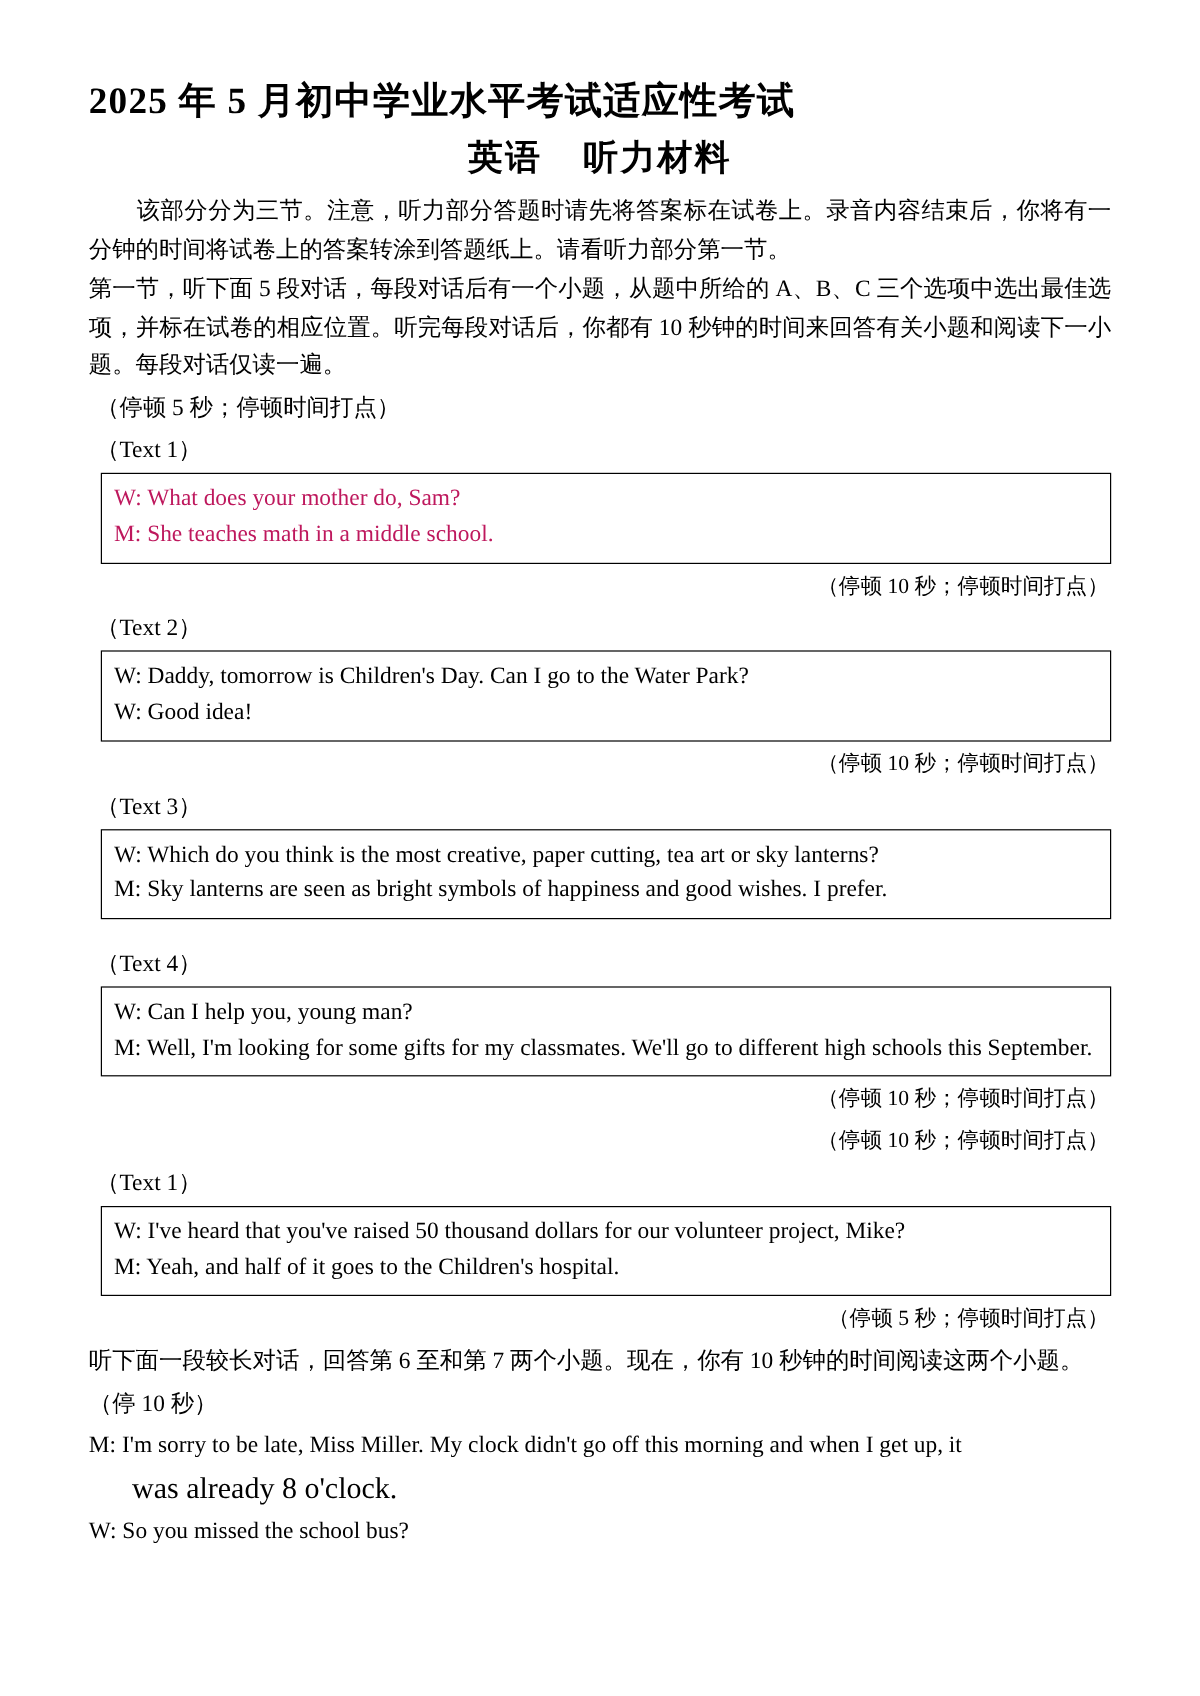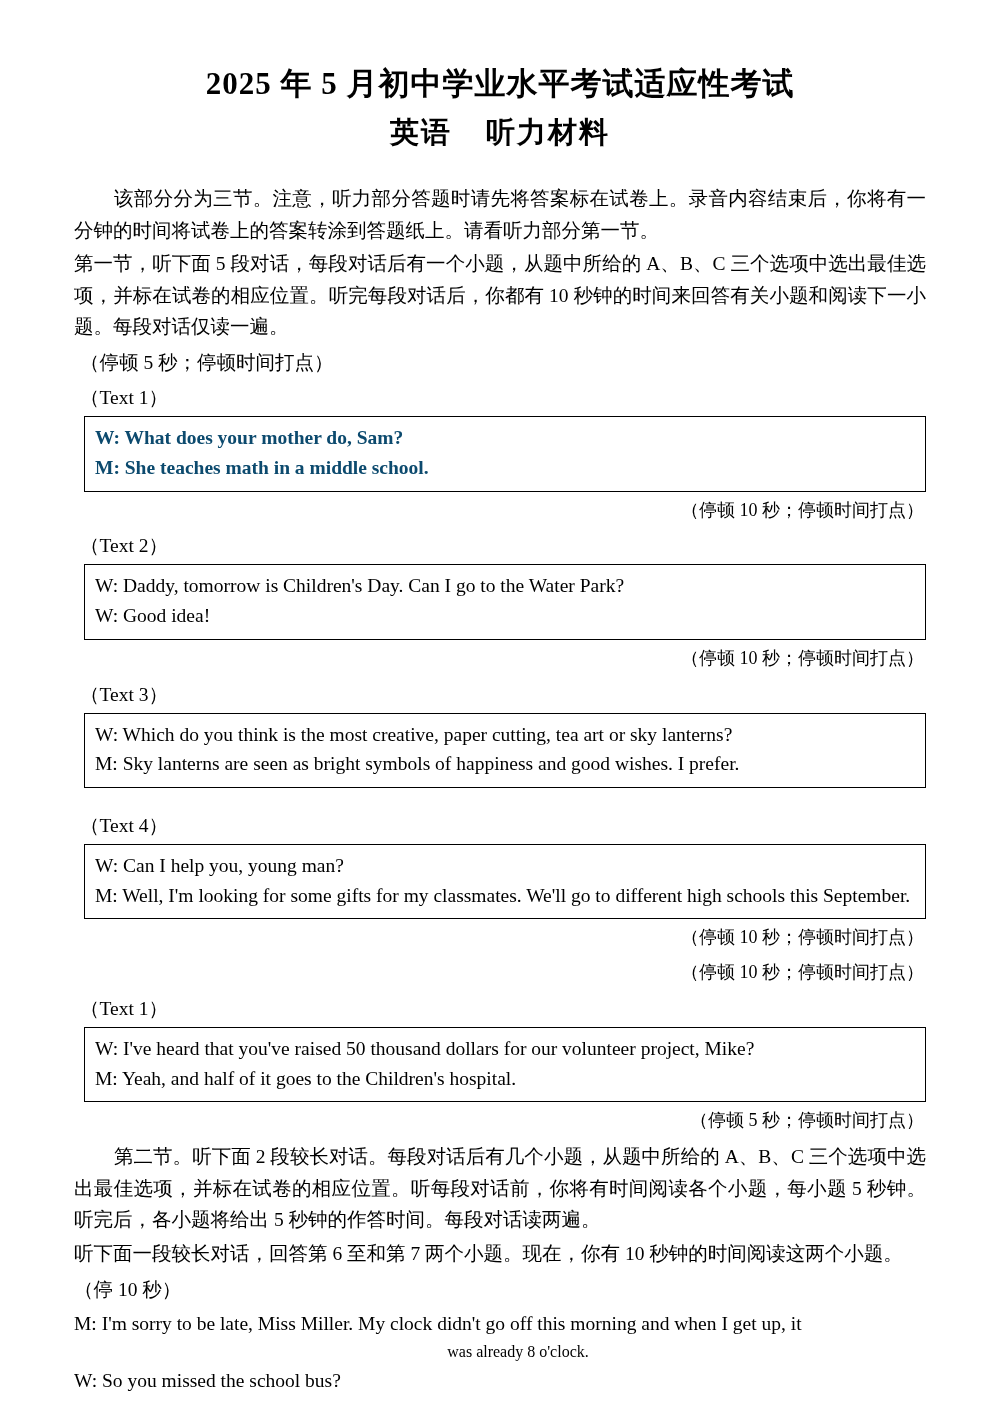--- a/index.html
+++ b/index.html
@@ -15,34 +15,34 @@
     -webkit-font-smoothing: antialiased;
   }
   .page {
     width: 1000px;
     min-height: 1413px;
     box-sizing: border-box;
     padding: 62px 74px 30px 74px;
     position: relative;
   }
   .title-main {
-    text-align: center;
+    text-align: left;
     font-size: 31px;
     font-weight: bold;
     letter-spacing: 1px;
     line-height: 1.45;
     margin: 0 0 4px 0;
   }
   .title-sub {
     text-align: center;
     font-size: 29px;
     font-weight: bold;
     letter-spacing: 2px;
     line-height: 1.45;
-    margin: 0 0 30px 0;
+    margin: 0 0 8px 0;
   }
   .title-sub .gap {
     display: inline-block;
     width: 34px;
   }
   p.para {
     font-size: 19.5px;
     line-height: 1.62;
     margin: 0 0 2px 0;
     text-align: justify;
@@ -64,22 +64,21 @@
     box-sizing: border-box;
     margin: 2px 0 2px 10px;
     padding: 6px 10px 8px 10px;
   }
   .box .line {
     font-size: 19.5px;
     line-height: 1.52;
     margin: 0;
   }
   .box.red .line {
-    color: #0c4a6e;
-    font-weight: bold;
+    color: #be185d;
   }
   .pause {
     text-align: right;
     font-size: 18px;
     line-height: 1.6;
     margin: 4px 0 6px 0;
     padding-right: 2px;
   }
   .spacer-md { height: 16px; }
   .plain-line {
@@ -88,25 +87,24 @@
     margin: 0;
   }
   .hang {
     font-size: 19.5px;
     line-height: 1.62;
     margin: 0;
     padding-left: 36px;
     text-indent: -36px;
   }
   .cont {
-    font-size: 16px;
+    font-size: 25px;
     line-height: 1.62;
     margin: 0;
     padding-left: 36px;
-    text-align: center;
   }
 </style>
 </head>
 <body>
 
 <div class="page">
 
   <h1 class="title-main">2025 年 5 月初中学业水平考试适应性考试</h1>
 
   <h2 class="title-sub">
@@ -149,21 +147,20 @@
   <p class="pause">（停顿 10 秒；停顿时间打点）</p>
   <p class="pause">（停顿 10 秒；停顿时间打点）</p>
 
   <p class="label-line pad">（Text 1）</p>
   <div class="box">
     <p class="line">W: I've heard that you've raised 50 thousand dollars for our volunteer project, Mike?</p>
     <p class="line">M: Yeah, and half of it goes to the Children's hospital.</p>
   </div>
   <p class="pause">（停顿 5 秒；停顿时间打点）</p>
 
-  <p class="para indent">第二节。听下面 2 段较长对话。每段对话后有几个小题，从题中所给的 A、B、C 三个选项中选出最佳选项，并标在试卷的相应位置。听每段对话前，你将有时间阅读各个小题，每小题 5 秒钟。听完后，各小题将给出 5 秒钟的作答时间。每段对话读两遍。</p>
 
   <p class="para">听下面一段较长对话，回答第 6 至和第 7 两个小题。现在，你有 10 秒钟的时间阅读这两个小题。</p>
 
   <p class="label-line">（停 10 秒）</p>
 
   <p class="hang">M: I'm sorry to be late, Miss Miller. My clock didn't go off this morning and when I get up, it</p>
   <p class="cont">was already 8 o'clock.</p>
   <p class="plain-line">W: So you missed the school bus?</p>
 
 </div>

